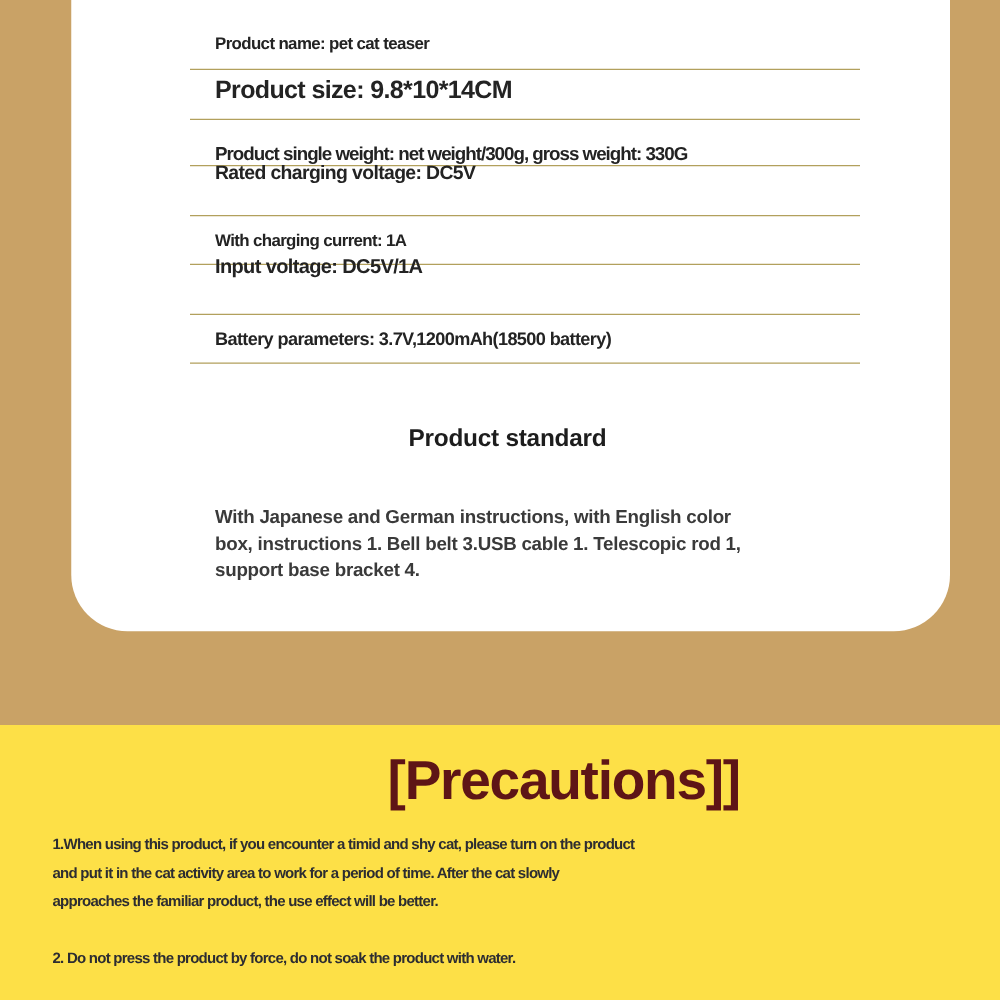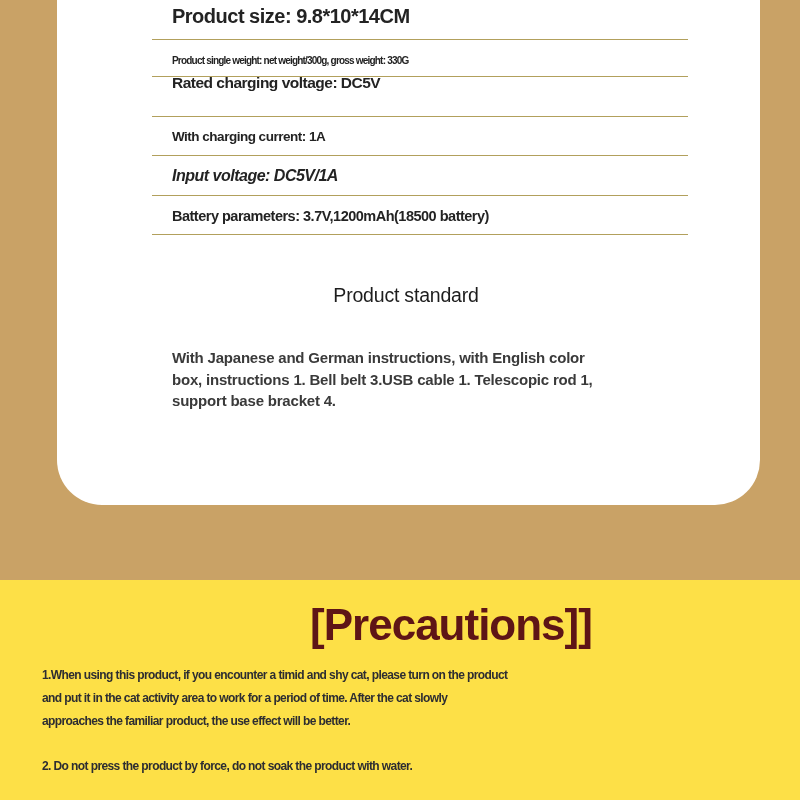--- a/index.html
+++ b/index.html
@@ -33,33 +33,33 @@
     align-items: flex-end;
     border-bottom: 1.5px solid #b2a05c;
     padding-left: 20px;
     color: #232323;
     font-weight: bold;
     letter-spacing: -0.5px;
     white-space: nowrap;
   }
   .r0 { height: 56px; padding-bottom: 13px; font-size: 13.5px; }
   .r1 { height: 40px; padding-bottom: 7px;  font-size: 20px; align-items: center; }
-  .r2 { height: 37px; padding-bottom: 10px; font-size: 10px; letter-spacing: -0.8px; }
+  .r2 { height: 37px; font-size: 15px; letter-spacing: -0.8px; }
   .r3 { height: 40px; padding-bottom: 24px;  font-size: 15.5px; }
   .r4 { height: 39px; padding-bottom: 11px; font-size: 13.5px; }
-  .r5 { height: 40px; padding-bottom: 10px; font-size: 16px; font-style: italic; }
+  .r5 { height: 40px; padding-bottom: 28px; font-size: 16px; }
   .r6 { height: 39px; padding-bottom: 10px; font-size: 14.5px; }
 
   .standard-title {
     position: relative;
     left: -14px;
     margin-top: 49px;
     text-align: center;
     font-size: 19.5px;
-    font-weight: normal;
+    font-weight: bold;
     color: #1d1d1d;
     letter-spacing: -0.2px;
   }
   .standard-text {
     margin-top: 40px;
     margin-left: 20px;
     color: #3a3a3a;
     font-weight: bold;
     font-size: 15px;
     letter-spacing: -0.2px;
@@ -92,20 +92,23 @@
   .precaution-item .line { line-height: 23px; white-space: nowrap; }
   .p-item-1 { margin-top: 17px; }
   .p-item-2 { margin-top: 22px; }
 </style>
 </head>
 <body>
 
 <div class="top-section">
   <div class="spec-card">
     <div class="rows">
+      <div class="spec-row r0">
+        <span>Product name: pet cat teaser</span>
+      </div>
       <div class="spec-row r1">
         <span>Product size: 9.8*10*14CM</span>
       </div>
       <div class="spec-row r2">
         <span>Product single weight: net weight/300g, gross weight: 330G</span>
       </div>
       <div class="spec-row r3">
         <span>Rated charging voltage: DC5V</span>
       </div>
       <div class="spec-row r4">

